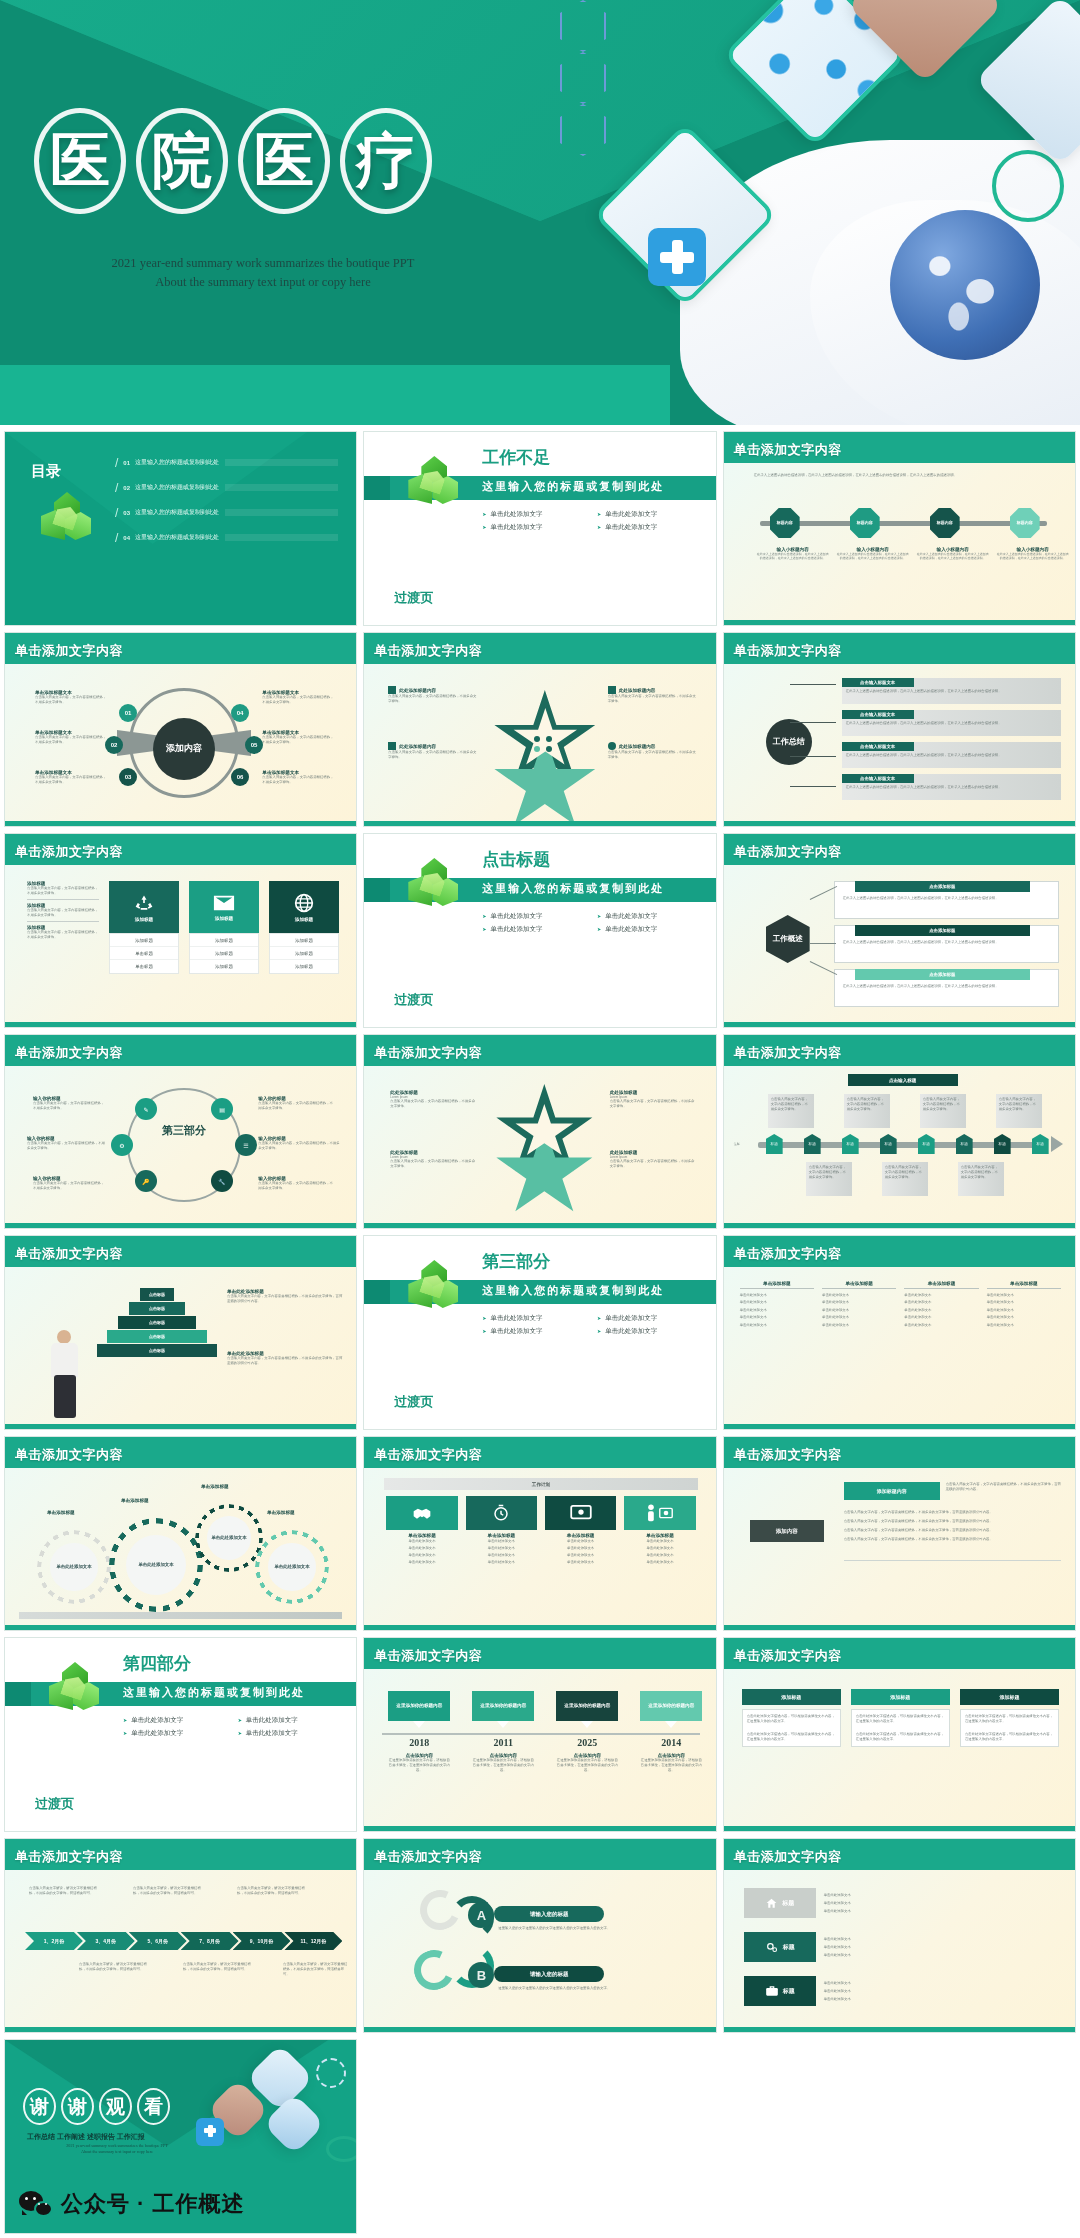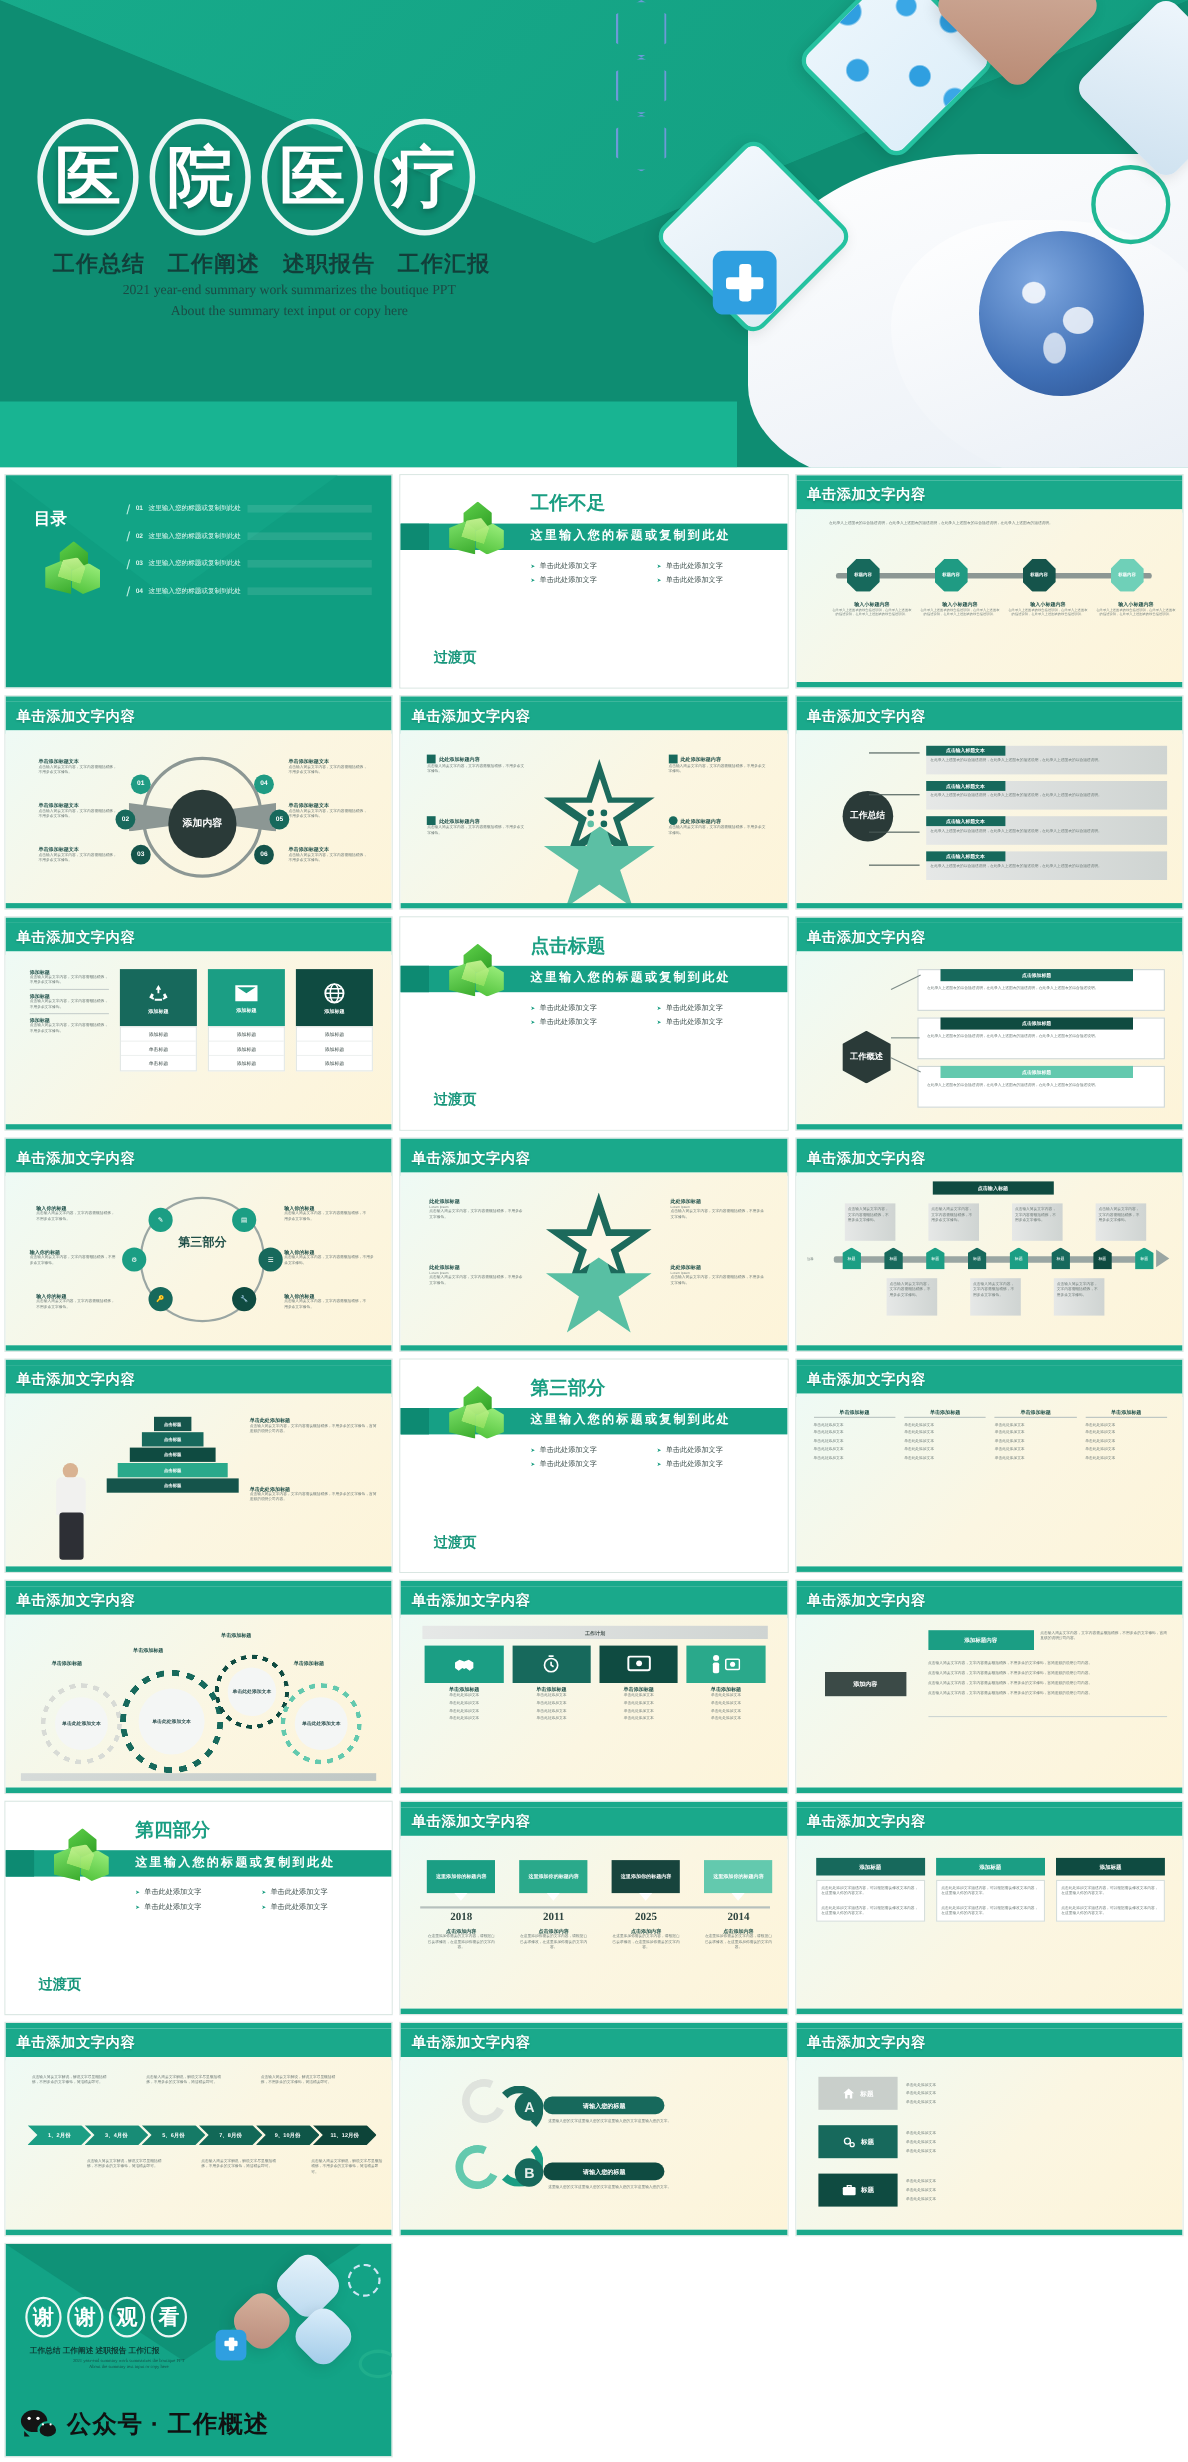--- a/index.html
+++ b/index.html
@@ -265,26 +265,20 @@
       <div class="stetho" style="right:16px;top:150px;width:72px;height:72px;border-color:#20b894;"></div>
       <div class="diamond" style="right:-40px;top:20px;width:120px;height:120px;background:linear-gradient(150deg,#eef6fc,#cfe2f0);"></div>
     </div>
 
     <div class="cover-title">
       <div class="ch">医</div>
       <div class="ch">院</div>
       <div class="ch">医</div>
       <div class="ch">疗</div>
     </div>
-    <div class="cover-sub">
-      <span>工作总结</span>
-      <span>工作阐述</span>
-      <span>述职报告</span>
-      <span>工作汇报</span>
-    </div>
     <div class="cover-en">
       <div>2021 year-end summary work summarizes the boutique PPT</div>
       <div>About the summary text input or copy here</div>
     </div>
   </div>
 
   <div class="grid">
 
     <div class="slide">
       <div class="s-body toc" style="top:0;bottom:0;">
@@ -598,21 +592,21 @@
         <div class="tr-guodu">过渡页</div>
       </div>
     </div>
 
     <div class="slide">
       <div class="s-topbar"></div>
       <div class="s-header">
         <span class="htxt">单击添加文字内容</span>
       </div>
       <div class="s-body">
-        <div style="position:absolute;left:42px;top:72px;width:44px;height:48px;background:#2a3a38;clip-path:polygon(50% 0,100% 25%,100% 75%,50% 100%,0 75%,0 25%);display:flex;align-items:center;justify-content:center;color:#fff;font-size:7.5px;font-weight:700;text-align:center;line-height:1.15;">
+        <div style="position:absolute;left:42px;top:50px;width:44px;height:48px;background:#2a3a38;clip-path:polygon(50% 0,100% 25%,100% 75%,50% 100%,0 75%,0 25%);display:flex;align-items:center;justify-content:center;color:#fff;font-size:7.5px;font-weight:700;text-align:center;line-height:1.15;">
           <span>工作概述</span>
         </div>
         <div style="position:absolute;left:110px;top:16px;right:16px;height:38px;border:1px solid #cfd7d5;background:#fff;">
           <div class="card-dark" style="position:absolute;left:20px;top:-1px;right:28px;height:11px;display:flex;align-items:center;justify-content:center;font-size:4.4px;font-weight:700;">点击添加标题</div>
           <div class="tiny" style="position:absolute;left:8px;top:14px;right:8px;">在此录入上述图表的综合描述说明，在此录入上述图表的描述说明，在此录入上述图表的综合描述说明。</div>
         </div>
         <div style="position:absolute;left:110px;top:60px;right:16px;height:38px;border:1px solid #cfd7d5;background:#fff;">
           <div style="position:absolute;left:20px;top:-1px;right:28px;height:11px;background:#0f4b41;color:#fff;display:flex;align-items:center;justify-content:center;font-size:4.4px;font-weight:700;">点击添加标题</div>
           <div class="tiny" style="position:absolute;left:8px;top:14px;right:8px;">在此录入上述图表的综合描述说明，在此录入上述图表的描述说明，在此录入上述图表的综合描述说明。</div>
         </div>

